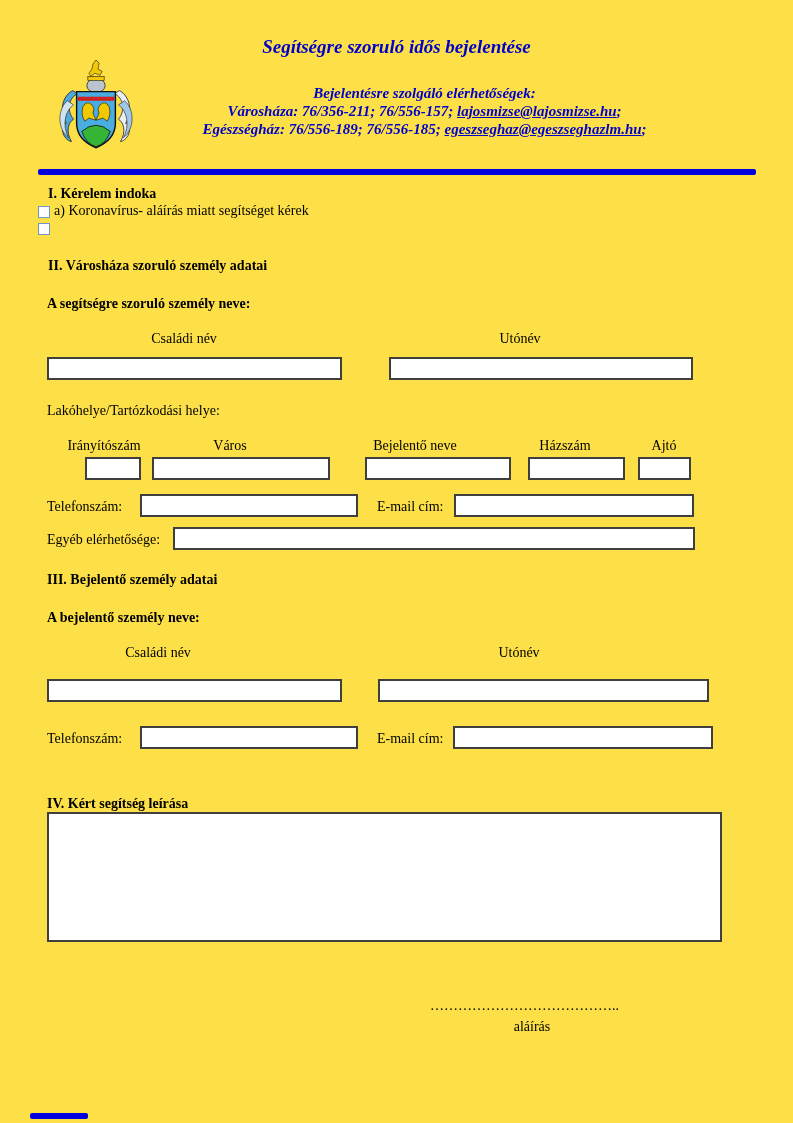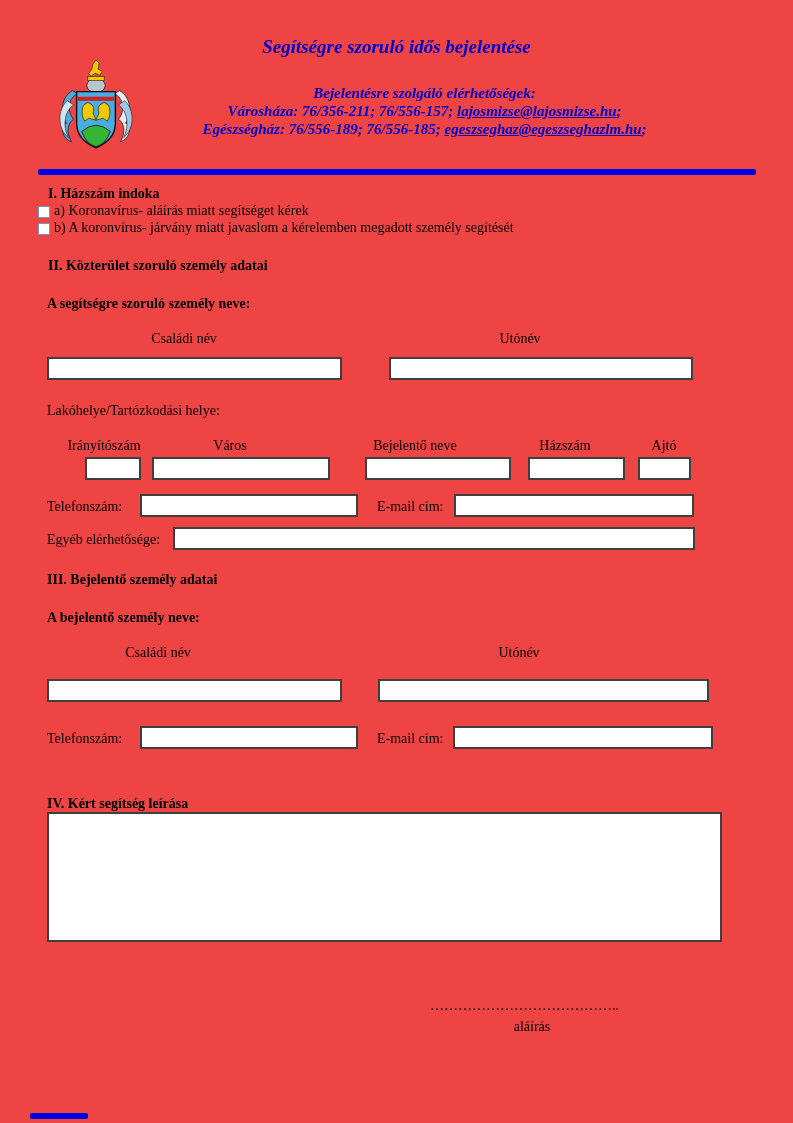--- a/index.html
+++ b/index.html
@@ -1,17 +1,17 @@
 <!DOCTYPE html>
 <html><head>
 <meta charset="utf-8">
 <style>
   html,body { margin:0; padding:0; background:#ffffff; }
   .page {
-    position:relative; width:793px; height:1123px; background:#ef4444;
+    position:relative; width:793px; height:1123px; background:#fde047;
     font-family:"Liberation Serif", serif; color:#000; overflow:hidden;
   }
   .title {
     position:absolute; left:0; top:36px; width:793px; text-align:center;
     font-size:19px; font-weight:bold; font-style:italic; color:#0000C8;
   }
   .contact {
     position:absolute; left:0; width:793px; text-align:center;
     font-size:15px; font-weight:bold; font-style:italic; color:#0000C8;padding-left:28px;
   }
@@ -60,27 +60,26 @@
     <path d="M28,46 q4,-7 9,-2 q3,3 1,8 l3,7 l-7,-2 l-4,3 q-4,-6 -2,-14 Z" fill="#f2c800" stroke="#111" stroke-width="0.6"></path>
     <path d="M54,46 q-4,-7 -9,-2 q-3,3 -1,8 l-3,7 l7,-2 l4,3 q4,-6 2,-14 Z" fill="#f2c800" stroke="#111" stroke-width="0.6"></path>
   </svg>
 
   <div class="contact" style="top:85px">Bejelentésre szolgáló elérhetőségek:</div>
   <div class="contact" style="top:103px"><span>Városháza: 76/356-211; 76/556-157; </span><span class="email">lajosmizse@lajosmizse.hu</span><span>;</span></div>
   <div class="contact" style="top:121px"><span>Egészségház: 76/556-189; 76/556-185; </span><span class="email">egeszseghaz@egeszseghazlm.hu</span><span>;</span></div>
 
   <div class="divider"></div>
 
-  <div class="h" style="left:48px;top:186px">I. Házszám indoka</div>
+  <div class="h" style="left:48px;top:186px">I. Kérelem indoka</div>
   <span class="cb" style="left:38px;top:206px"></span>
   <div class="t" style="left:54px;top:203px">a) Koronavírus- aláírás miatt segítséget kérek</div>
   <span class="cb" style="left:38px;top:223px"></span>
-  <div class="t" style="left:54px;top:220px">b) A koronvírus- járvány miatt javaslom a kérelemben megadott személy segítését</div>
 
-  <div class="h" style="left:48px;top:258px">II. Közterület szoruló személy adatai</div>
+  <div class="h" style="left:48px;top:258px">II. Városháza szoruló személy adatai</div>
   <div class="h" style="left:47px;top:296px">A segítségre szoruló személy neve:</div>
 
   <div class="t c" style="left:184px;top:331px">Családi név</div>
   <div class="t c" style="left:520px;top:331px">Utónév</div>
   <input type="text" class="fld" style="left: 47px; top: 357px; width: 295px; height: 23px;">
   <input type="text" class="fld" style="left: 389px; top: 357px; width: 304px; height: 23px;">
 
   <div class="t" style="left:47px;top:403px">Lakóhelye/Tartózkodási helye:</div>
 
   <div class="t c" style="left:104px;top:438px">Irányítószám</div>

